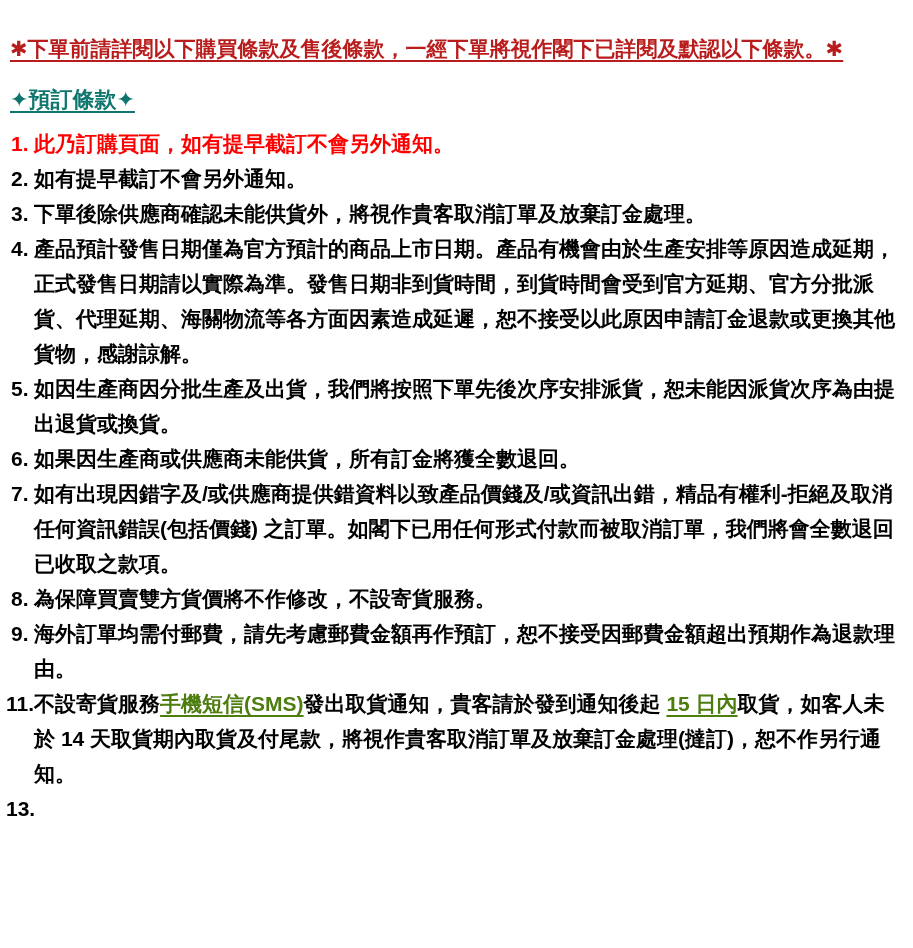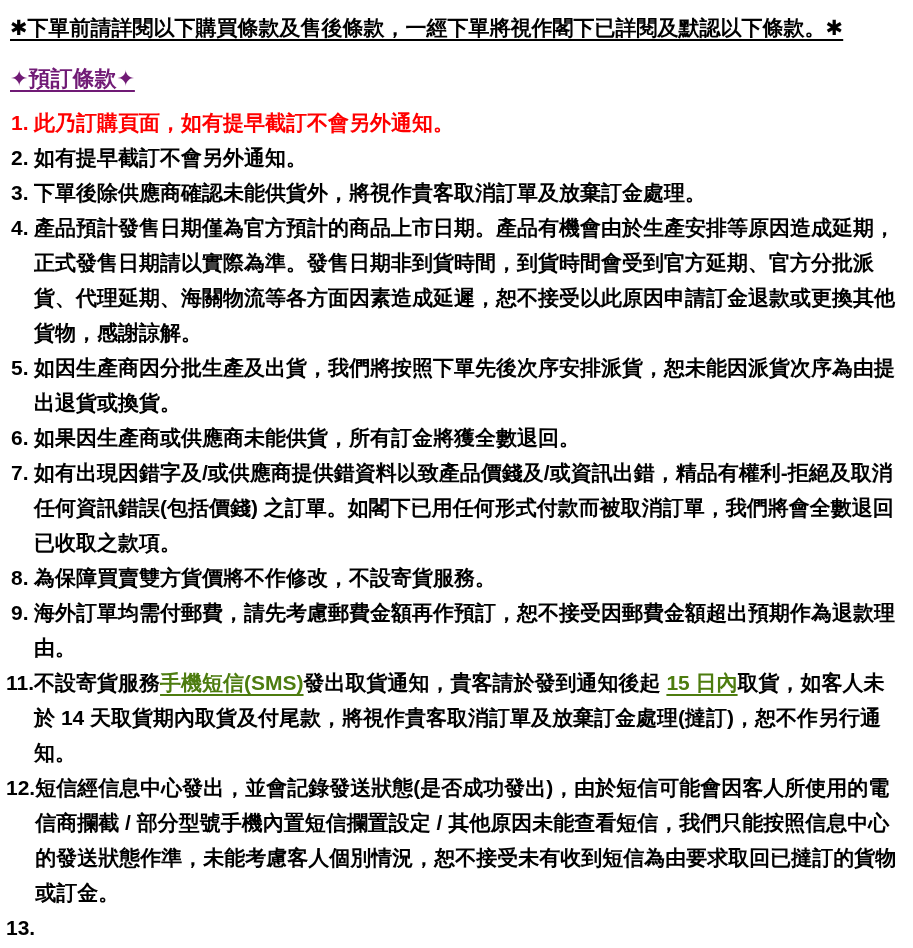--- a/index.html
+++ b/index.html
@@ -16,30 +16,31 @@
     color: #000000;
   }
   .page {
     box-sizing: border-box;
     width: 913px;
     padding: 10px 14px 10px 6px;
     font-size: 21px;
     line-height: 35px;
   }
   .header-line {
-    color: #000000;
+    color: #b91c1c;
     text-decoration: underline;
     text-underline-offset: 4px;
     padding-left: 4px;
     margin-bottom: 16px;
     white-space: nowrap;
+    margin-top: 21px;
   }
   .section-title {
     display: inline-block;
-    color: #701a75;
+    color: #0f766e;
     text-decoration: underline;
     text-underline-offset: 4px;
     padding-left: 4px;
     margin-bottom: 9px;
     font-size: 22px;
   }
   .terms-list {
     margin: 0;
     padding: 0;
   }
@@ -109,21 +110,17 @@
       </div>
       <div class="term">
         <span class="num single">9.</span>
         <span class="body"><span>海外訂單均需付郵費，請先考慮郵費金額再作預訂，恕不接受因郵費金額超出預期作為退款理由。</span></span>
       </div>
       <div class="term">
         <span class="num">11.</span>
         <span class="body"><span>不設寄貨服務</span><span class="seg-red-underline">手機短信(SMS)</span><span>發出取貨通知，貴客請於發到通知後起 </span><span class="seg-red-underline">15 日內</span><span>取貨，如客人未於 14 天取貨期內取貨及付尾款，將視作貴客取消訂單及放棄訂金處理(撻訂)，恕不作另行通知。</span></span>
       </div>
       <div class="term">
-        <span class="num">12.</span>
-        <span class="body"><span>短信經信息中心發出，並會記錄發送狀態(是否成功發出)，由於短信可能會因客人所使用的電信商攔截 / 部分型號手機內置短信攔置設定 / 其他原因未能查看短信，我們只能按照信息中心的發送狀態作準，未能考慮客人個別情況，恕不接受未有收到短信為由要求取回已撻訂的貨物或訂金。</span></span>
-      </div>
-      <div class="term">
         <span class="num">13.</span>
         <span class="body"></span>
       </div>
     </div>
 </div>
 
 </body></html>

